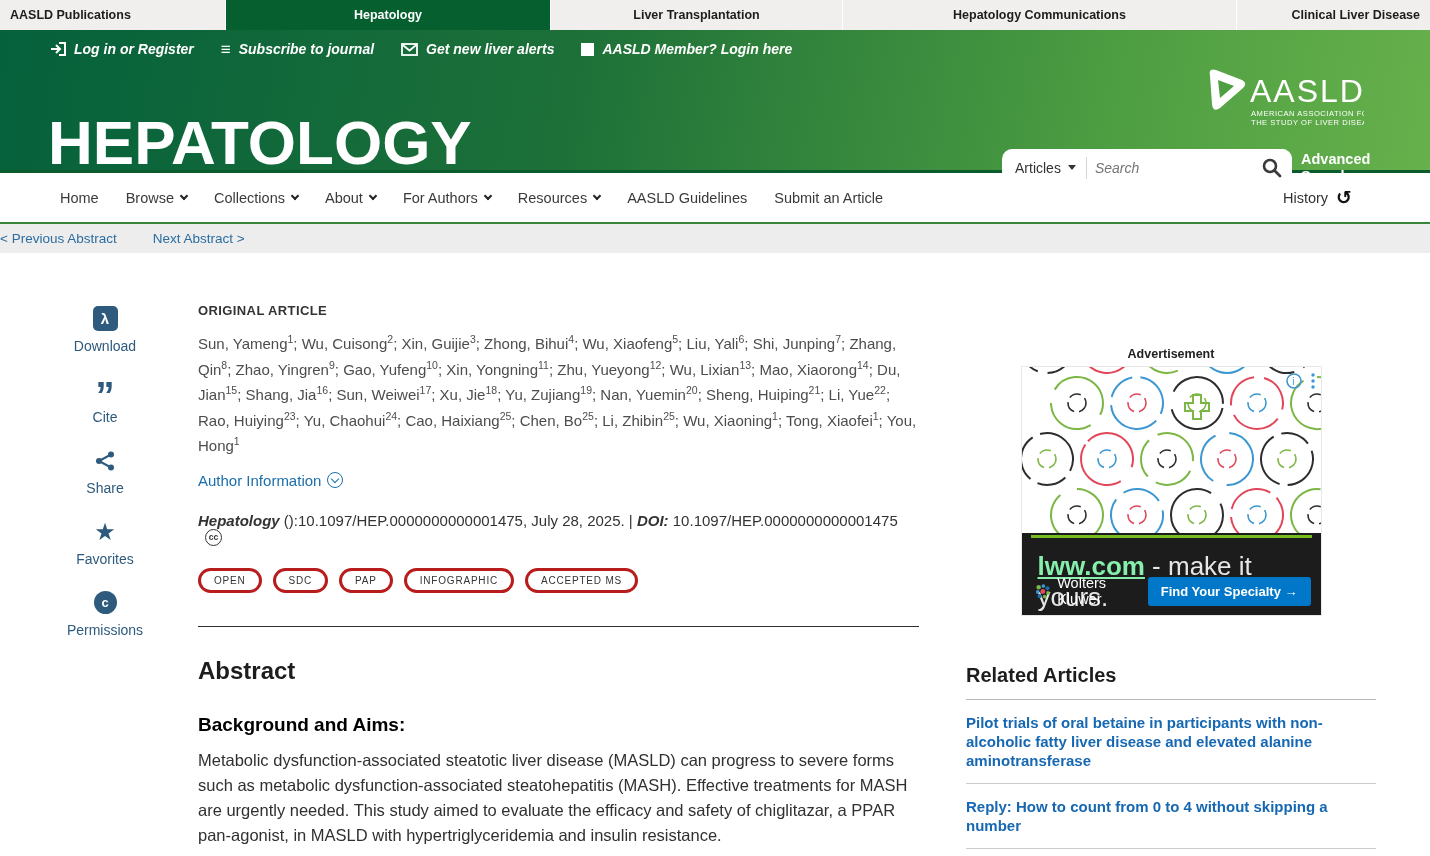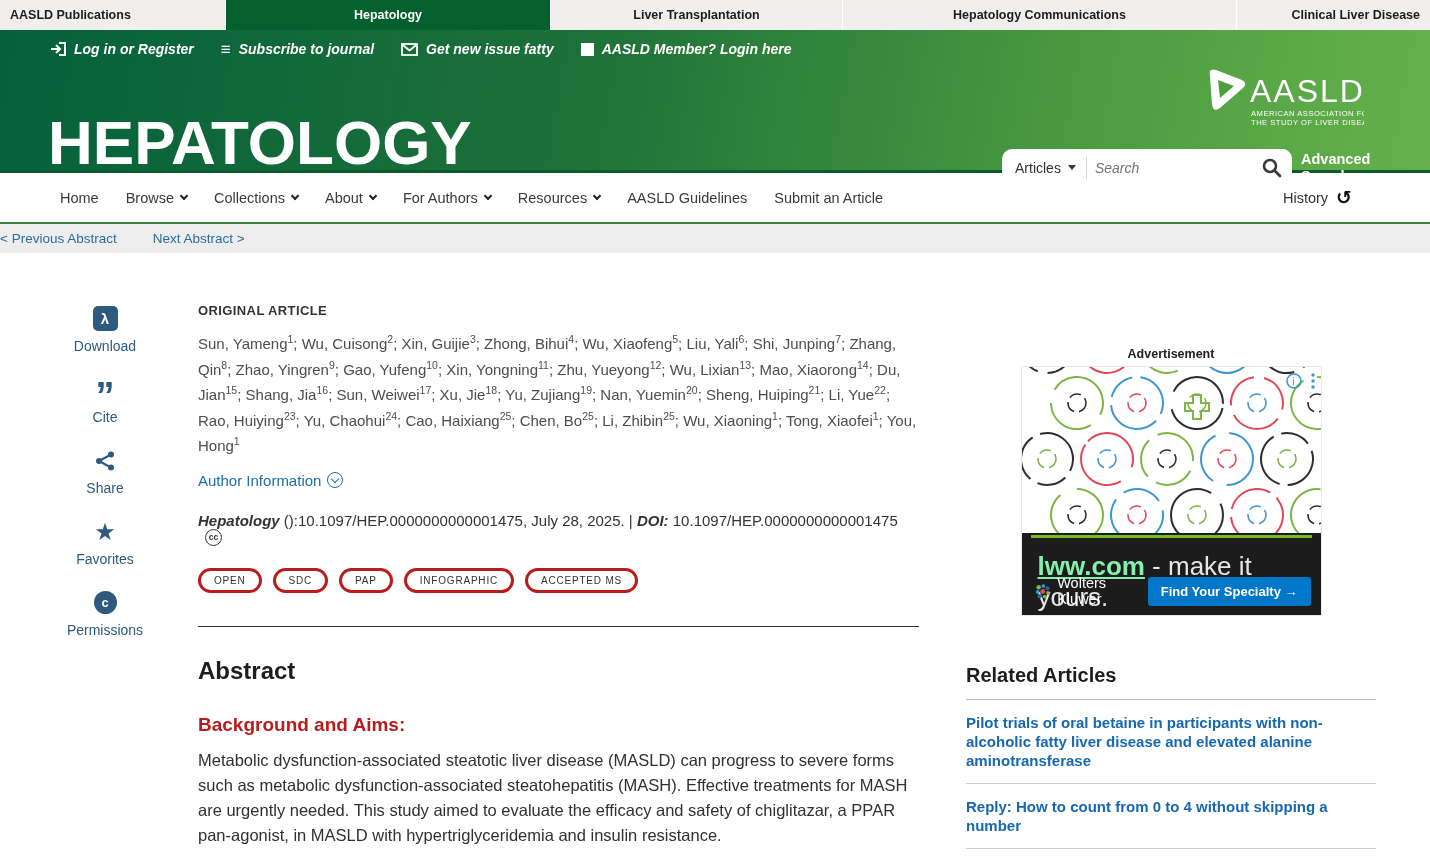--- a/index.html
+++ b/index.html
@@ -87,21 +87,21 @@
     transform:rotate(45deg); margin-top:-3px; }
   .citation { margin-top:23px; font-size:15px; color:#333; display:flex; align-items:center; flex-wrap:wrap; }
   .citation .jname,.citation .doil { font-weight:bold; font-style:italic; }
   .cc-circ { width:17px; height:17px; border:1.5px solid #333; border-radius:50%; margin-left:7px;
     display:inline-flex; align-items:center; justify-content:center; font-size:8.5px; font-weight:bold; color:#333; cursor:pointer; }
   .badges { margin-top:22px; display:flex; gap:11px; }
   .badge { border:3px solid #b91c1c; border-radius:20px; padding:4px 13px; font-size:10px;
     letter-spacing:.8px; color:#333; white-space:nowrap; }
   .rule { border:none; border-top:1.5px solid #2f2f2f; margin-top:33px; }
   .abs-h { margin-top:30px; font-size:24px; font-weight:bold; color:#1d1d1d; }
-  .sec-h { margin-top:29px; font-size:19px; font-weight:bold; color:#b91c1c; }
+  .sec-h { margin-top:29px; font-size:19px; font-weight:bold; color:#000000; }
   .para { margin-top:12px; font-size:16.5px; line-height:25px; color:#303030; }
 
   
   .aside { width:410px; margin-left:47px; padding-top:94px; }
   .adwrap { width:301px; margin:0 auto; }
   .ad-label { text-align:center; font-size:12.5px; font-weight:bold; color:#222; margin-bottom:5px; }
   .adbox { width:301px; height:250px; position:relative; cursor:pointer;
     border:1px solid #e8e8e8; background:#fff; }
   .adbox svg.field { display:block; }
   .ad-dark { position:absolute; left:0; bottom:0; width:100%; height:82px; background:#1c1c1c; }
@@ -150,21 +150,21 @@
         </span>
         <span>Subscribe to journal</span>
       </div>
       <div class="util-item">
         <span class="uicon">
           <svg width="17" height="13" viewBox="0 0 17 13">
             <rect x="1" y="1" width="15" height="11" fill="none" stroke="#fff" stroke-width="1.8"></rect>
             <path d="M1.5 1.8 L8.5 7.5 L15.5 1.8" fill="none" stroke="#fff" stroke-width="1.8"></path>
           </svg>
         </span>
-        <span>Get new issue fatty</span>
+        <span>Get new liver alerts</span>
       </div>
       <div class="util-item">
         <span class="uicon">
           <span class="uicon sq"></span>
         </span>
         <span>AASLD Member? Login here</span>
       </div>
     </div>
 
   <div class="wordmark">HEPATOLOGY</div>

